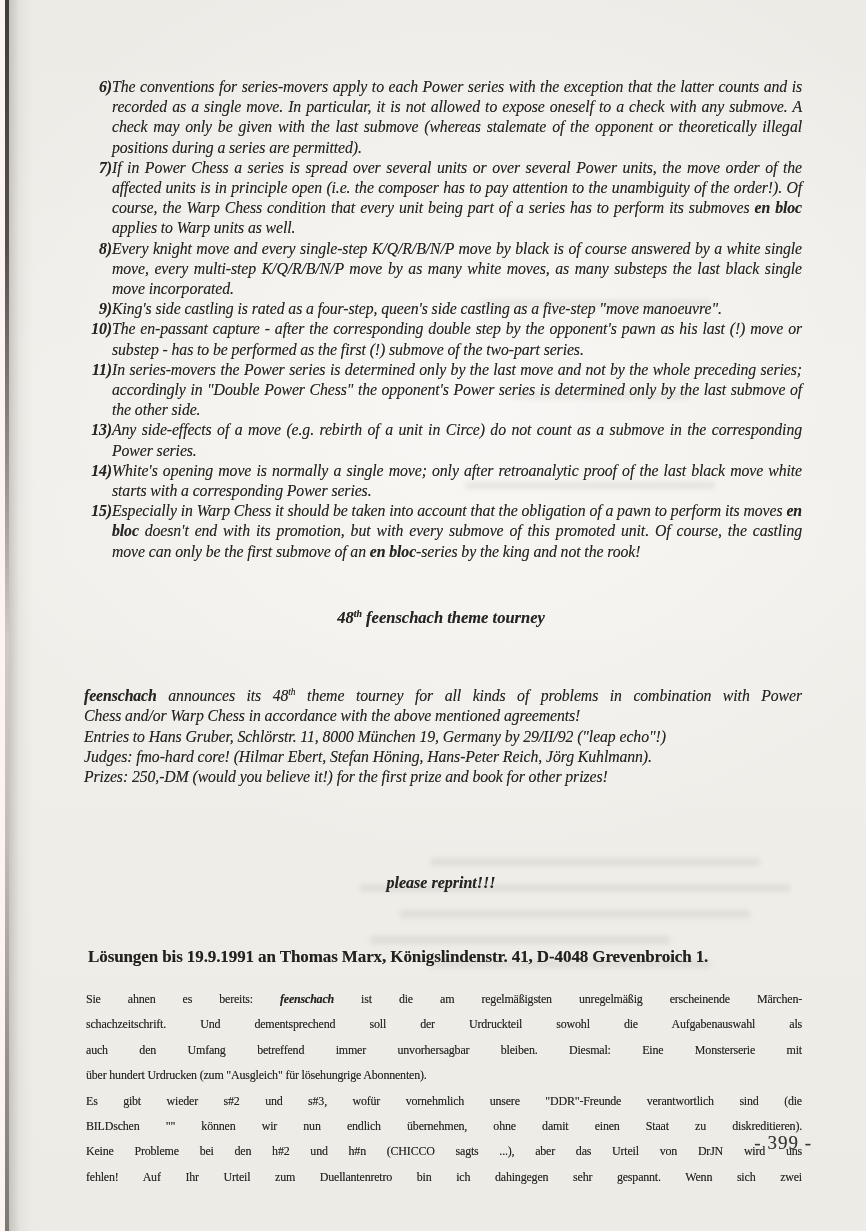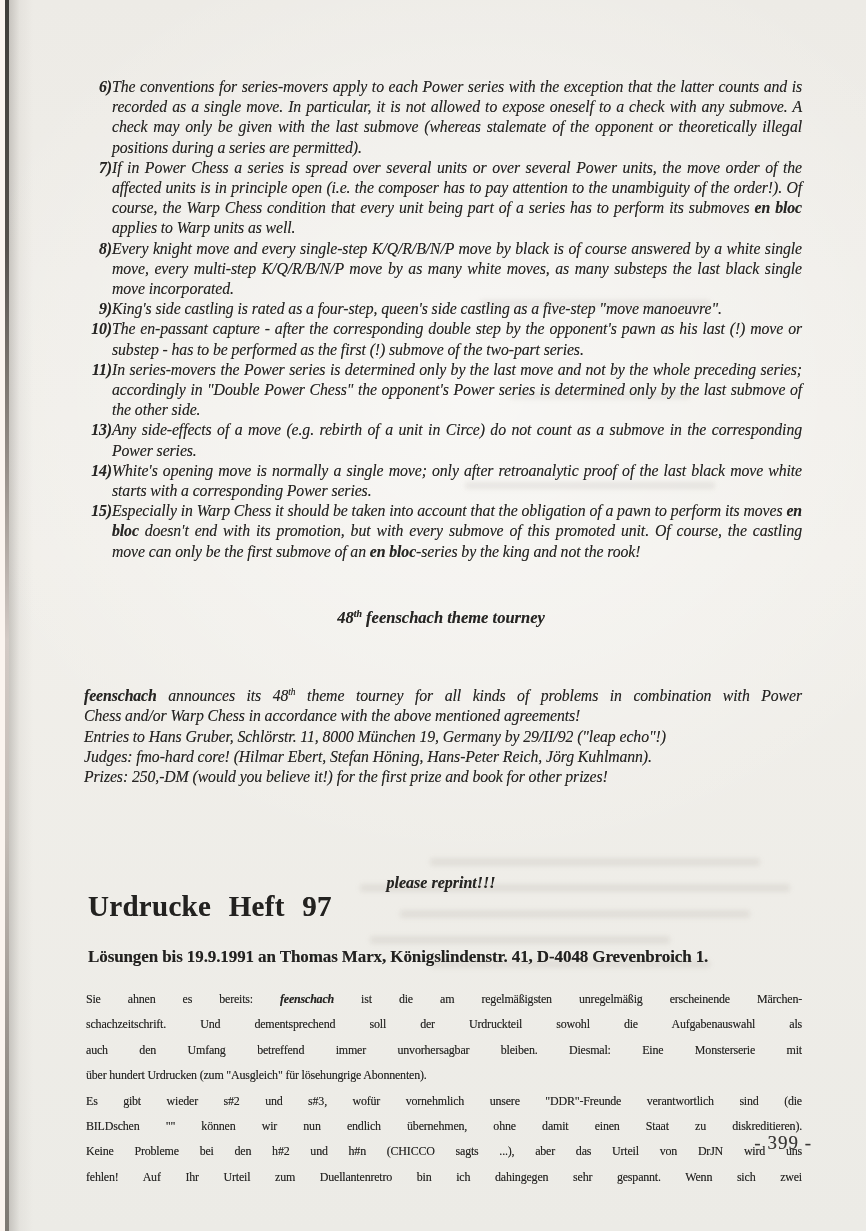--- a/index.html
+++ b/index.html
@@ -125,21 +125,20 @@
   <div class="tourney-body">
     <div class="line j"><b>feenschach</b><span> announces its 48</span><sup>th</sup><span> theme tourney for all kinds of problems in combination with Power</span></div>
     <div class="line">Chess and/or Warp Chess in accordance with the above mentioned agreements!</div>
     <div class="line">Entries to Hans Gruber, Schlörstr. 11, 8000 München 19, Germany by 29/II/92 ("leap echo"!)</div>
     <div class="line">Judges: fmo-hard core! (Hilmar Ebert, Stefan Höning, Hans-Peter Reich, Jörg Kuhlmann).</div>
     <div class="line">Prizes: 250,-DM (would you believe it!) for the first prize and book for other prizes!</div>
   </div>
 
   <div class="reprint">please reprint!!!</div>
 
-  <div class="urdrucke-h">Urdrucke Heft 97</div>
   <div class="solutions">Lösungen bis 19.9.1991 an Thomas Marx, Königslindenstr. 41, D-4048 Grevenbroich 1.</div>
 
   <div class="para">
     <div class="gl j"><span>Sie ahnen es bereits: </span><b class="bi">feenschach</b><span> ist die am regelmäßigsten unregelmäßig erscheinende Märchen-</span></div>
     <div class="gl j">schachzeitschrift. Und dementsprechend soll der Urdruckteil sowohl die Aufgabenauswahl als</div>
     <div class="gl j">auch den Umfang betreffend immer unvorhersagbar bleiben. Diesmal: Eine Monsterserie mit</div>
     <div class="gl nj">über hundert Urdrucken (zum "Ausgleich" für lösehungrige Abonnenten).</div>
     <div class="gl j">Es gibt wieder s#2 und s#3, wofür vornehmlich unsere "DDR"-Freunde verantwortlich sind (die</div>
     <div class="gl j">BILDschen "" können wir nun endlich übernehmen, ohne damit einen Staat zu diskreditieren).</div>
     <div class="gl j">Keine Probleme bei den h#2 und h#n (CHICCO sagts ...), aber das Urteil von DrJN wird uns</div>

